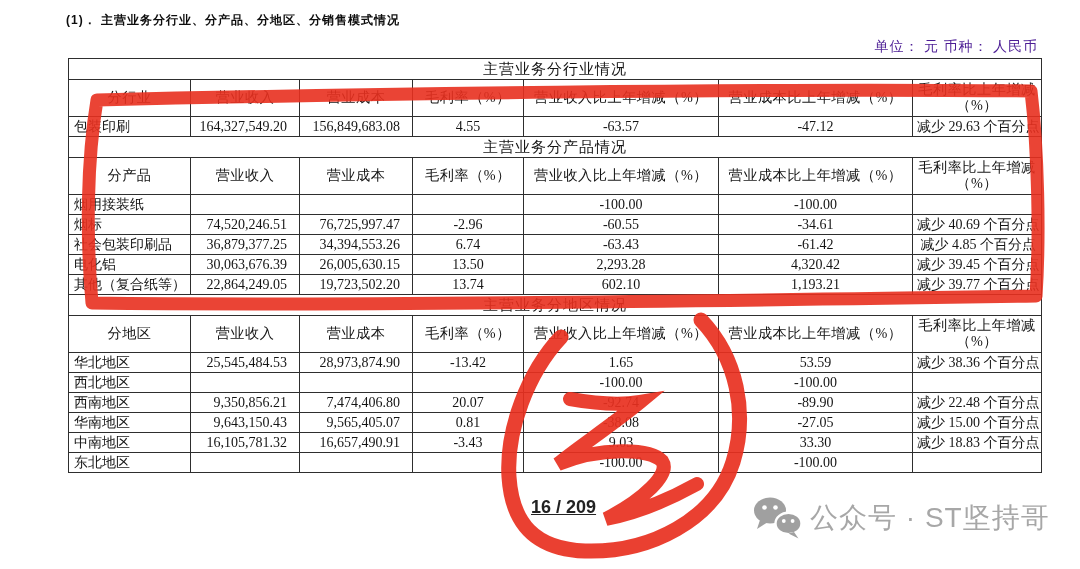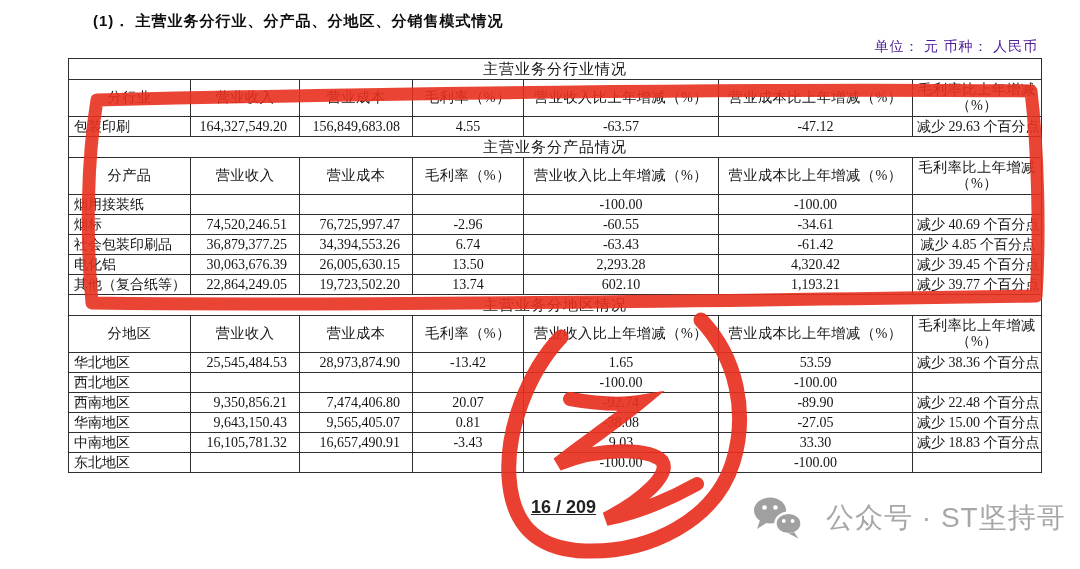--- a/index.html
+++ b/index.html
@@ -2,23 +2,23 @@
 <html><head>
 <meta charset="utf-8">
 <style>
   html,body{margin:0;padding:0;}
   body{
     width:1080px;height:569px;position:relative;background:#ffffff;
     font-family:"Liberation Serif","DejaVu Serif",serif;color:#1a1a1a;
     overflow:hidden;
   }
   .heading{
-    position:absolute;left:93px;top:12px;
+    position:absolute;left:66px;top:12px;
     font-family:"Liberation Sans","DejaVu Sans",sans-serif;
-    font-weight:bold;font-size:15px;color:#0d0d0d;letter-spacing:1px;
+    font-weight:bold;font-size:12px;color:#0d0d0d;letter-spacing:1px;
   }
   .unit-note{
     position:absolute;right:42px;top:38px;
     font-size:14px;color:#4c1d95;letter-spacing:1px;
   }
   .biz-table{
     position:absolute;left:68px;top:58px;width:973px;
     border-collapse:collapse;table-layout:fixed;
   }
   .biz-table td{
@@ -34,21 +34,21 @@
   .c-left{text-align:left;padding-left:5px !important;}
   .c-right{text-align:right;padding-right:12px !important;}
   .c-right-sm{text-align:right;padding-right:5px !important;}
   .c-center{text-align:center;}
   .page-number{
     position:absolute;left:531px;top:497px;
     font-family:"Liberation Sans","DejaVu Sans",sans-serif;
     font-weight:bold;font-size:18px;color:#222;text-decoration:underline;
   }
   .watermark{
-    position:absolute;left:752px;top:497px;display:flex;align-items:center;gap:22px;
+    position:absolute;left:752px;top:497px;display:flex;align-items:center;gap:6px;
   }
   .watermark-text{
     font-family:"Liberation Sans","DejaVu Sans",sans-serif;
     font-size:28px;color:#a7a7a7;letter-spacing:1px;white-space:nowrap;
   }
   .annotation-layer{
     position:absolute;left:0;top:0;width:1080px;height:569px;
     pointer-events:none;z-index:5;
   }
 </style>

